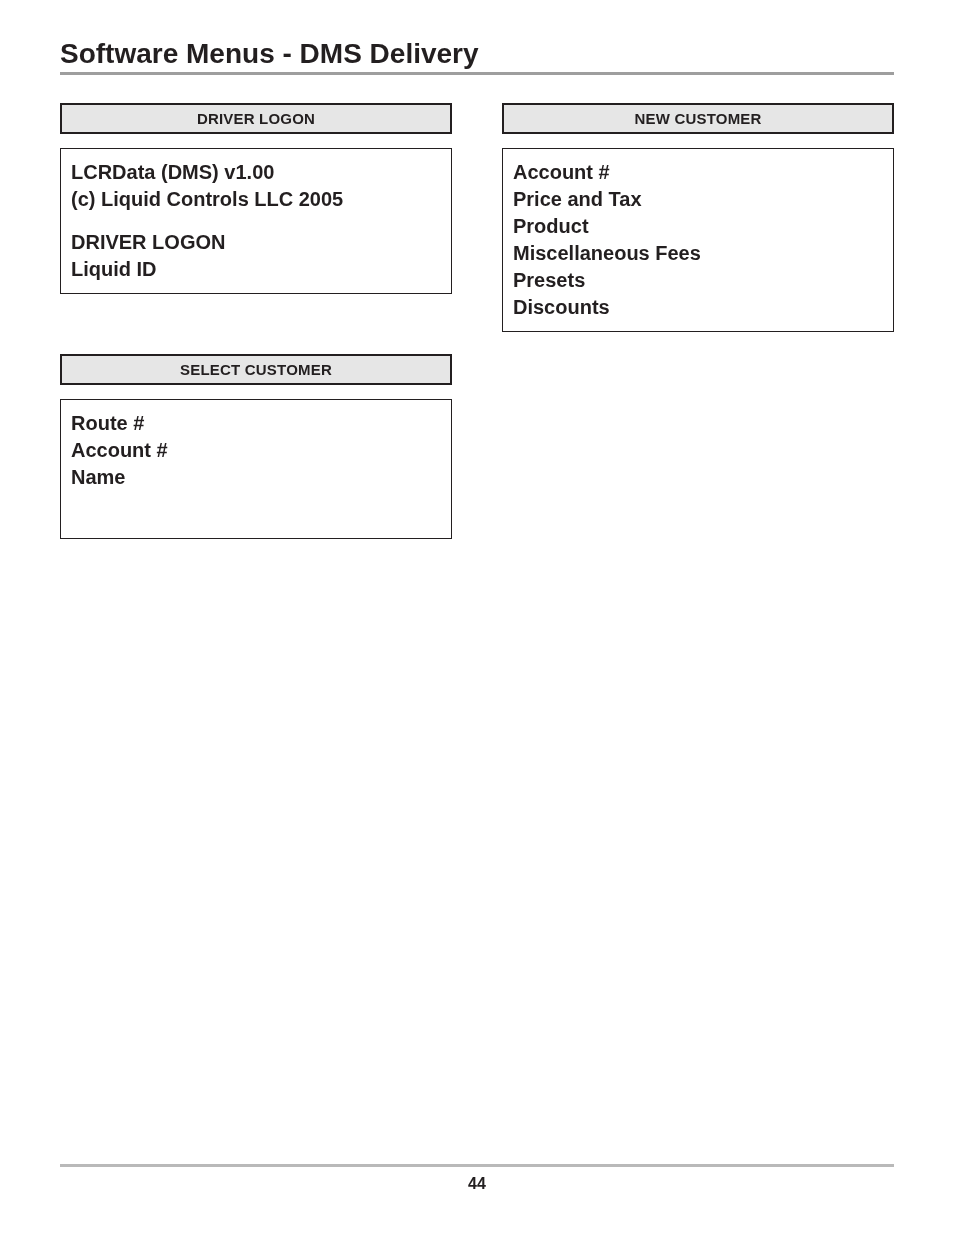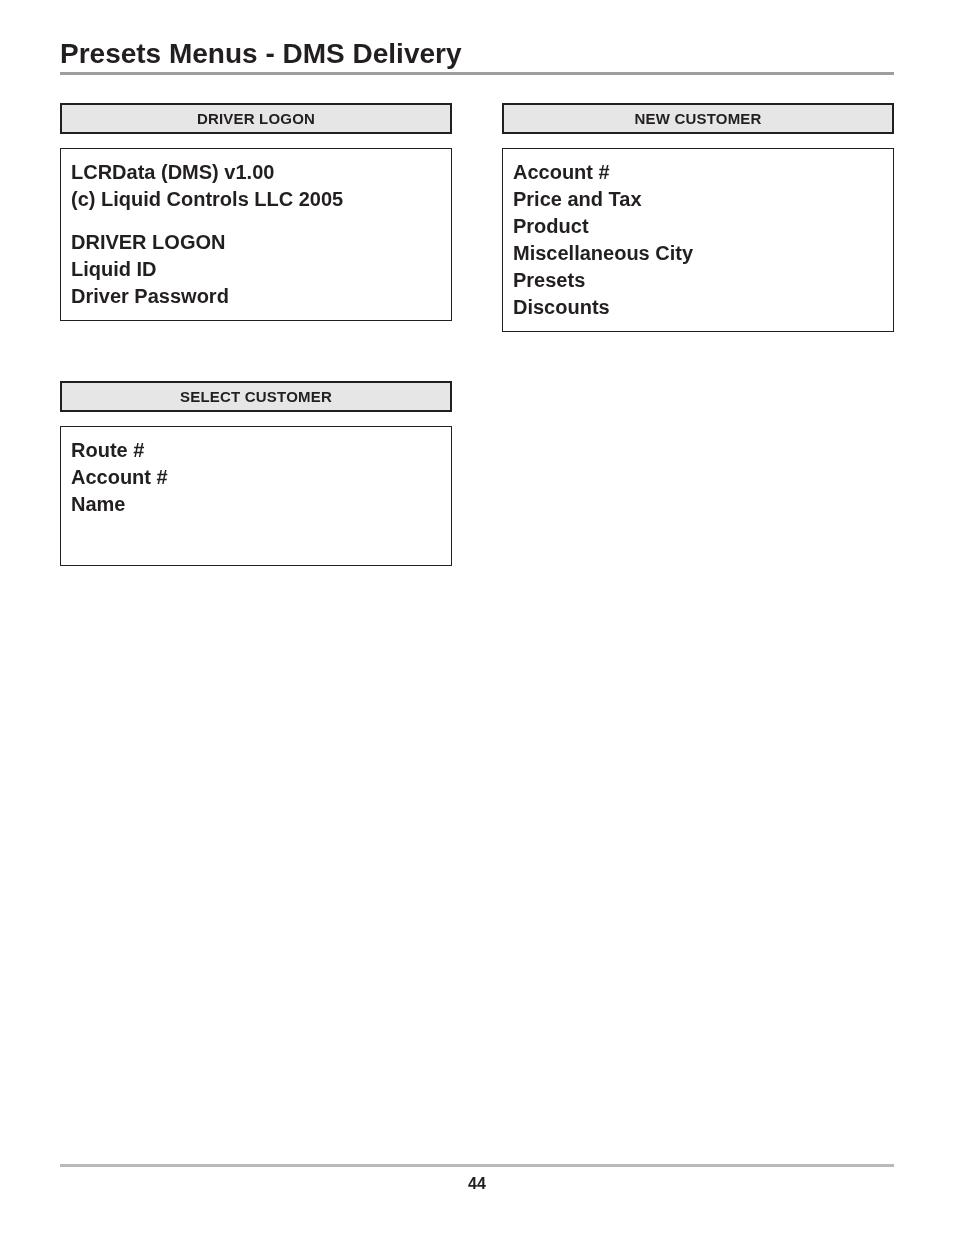--- a/index.html
+++ b/index.html
@@ -75,36 +75,35 @@
       margin-bottom: 8px;
     }
     .page-number {
       font-weight: bold;
       font-size: 16px;
     }
   </style>
 </head>
 <body>
 
-<h1 class="page-title">Presets Menus - DMS Delivery</h1>
+<h1 class="page-title">Software Menus - DMS Delivery</h1>
 <hr class="title-rule">
 
 <div class="columns">
 
   <div class="col">
 
     <div class="menu-block">
       <div class="menu-header">DRIVER LOGON</div>
       <div class="menu-body">
         <p>LCRData (DMS) v1.00</p>
         <p>(c) Liquid Controls LLC 2005</p>
         <div class="gap"></div>
         <p>DRIVER LOGON</p>
         <p>Liquid ID</p>
-        <p>Driver Password</p>
       </div>
     </div>
 
     <div class="menu-block">
       <div class="menu-header">SELECT CUSTOMER</div>
       <div class="menu-body">
         <p>Route #</p>
         <p>Account #</p>
         <p>Name</p>
       </div>
@@ -113,21 +112,21 @@
   </div>
 
   <div class="col">
 
     <div class="menu-block">
       <div class="menu-header">NEW CUSTOMER</div>
       <div class="menu-body">
         <p>Account #</p>
         <p>Price and Tax</p>
         <p>Product</p>
-        <p>Miscellaneous City</p>
+        <p>Miscellaneous Fees</p>
         <p>Presets</p>
         <p>Discounts</p>
       </div>
     </div>
 
   </div>
 
 </div>
 
 <div class="footer">

